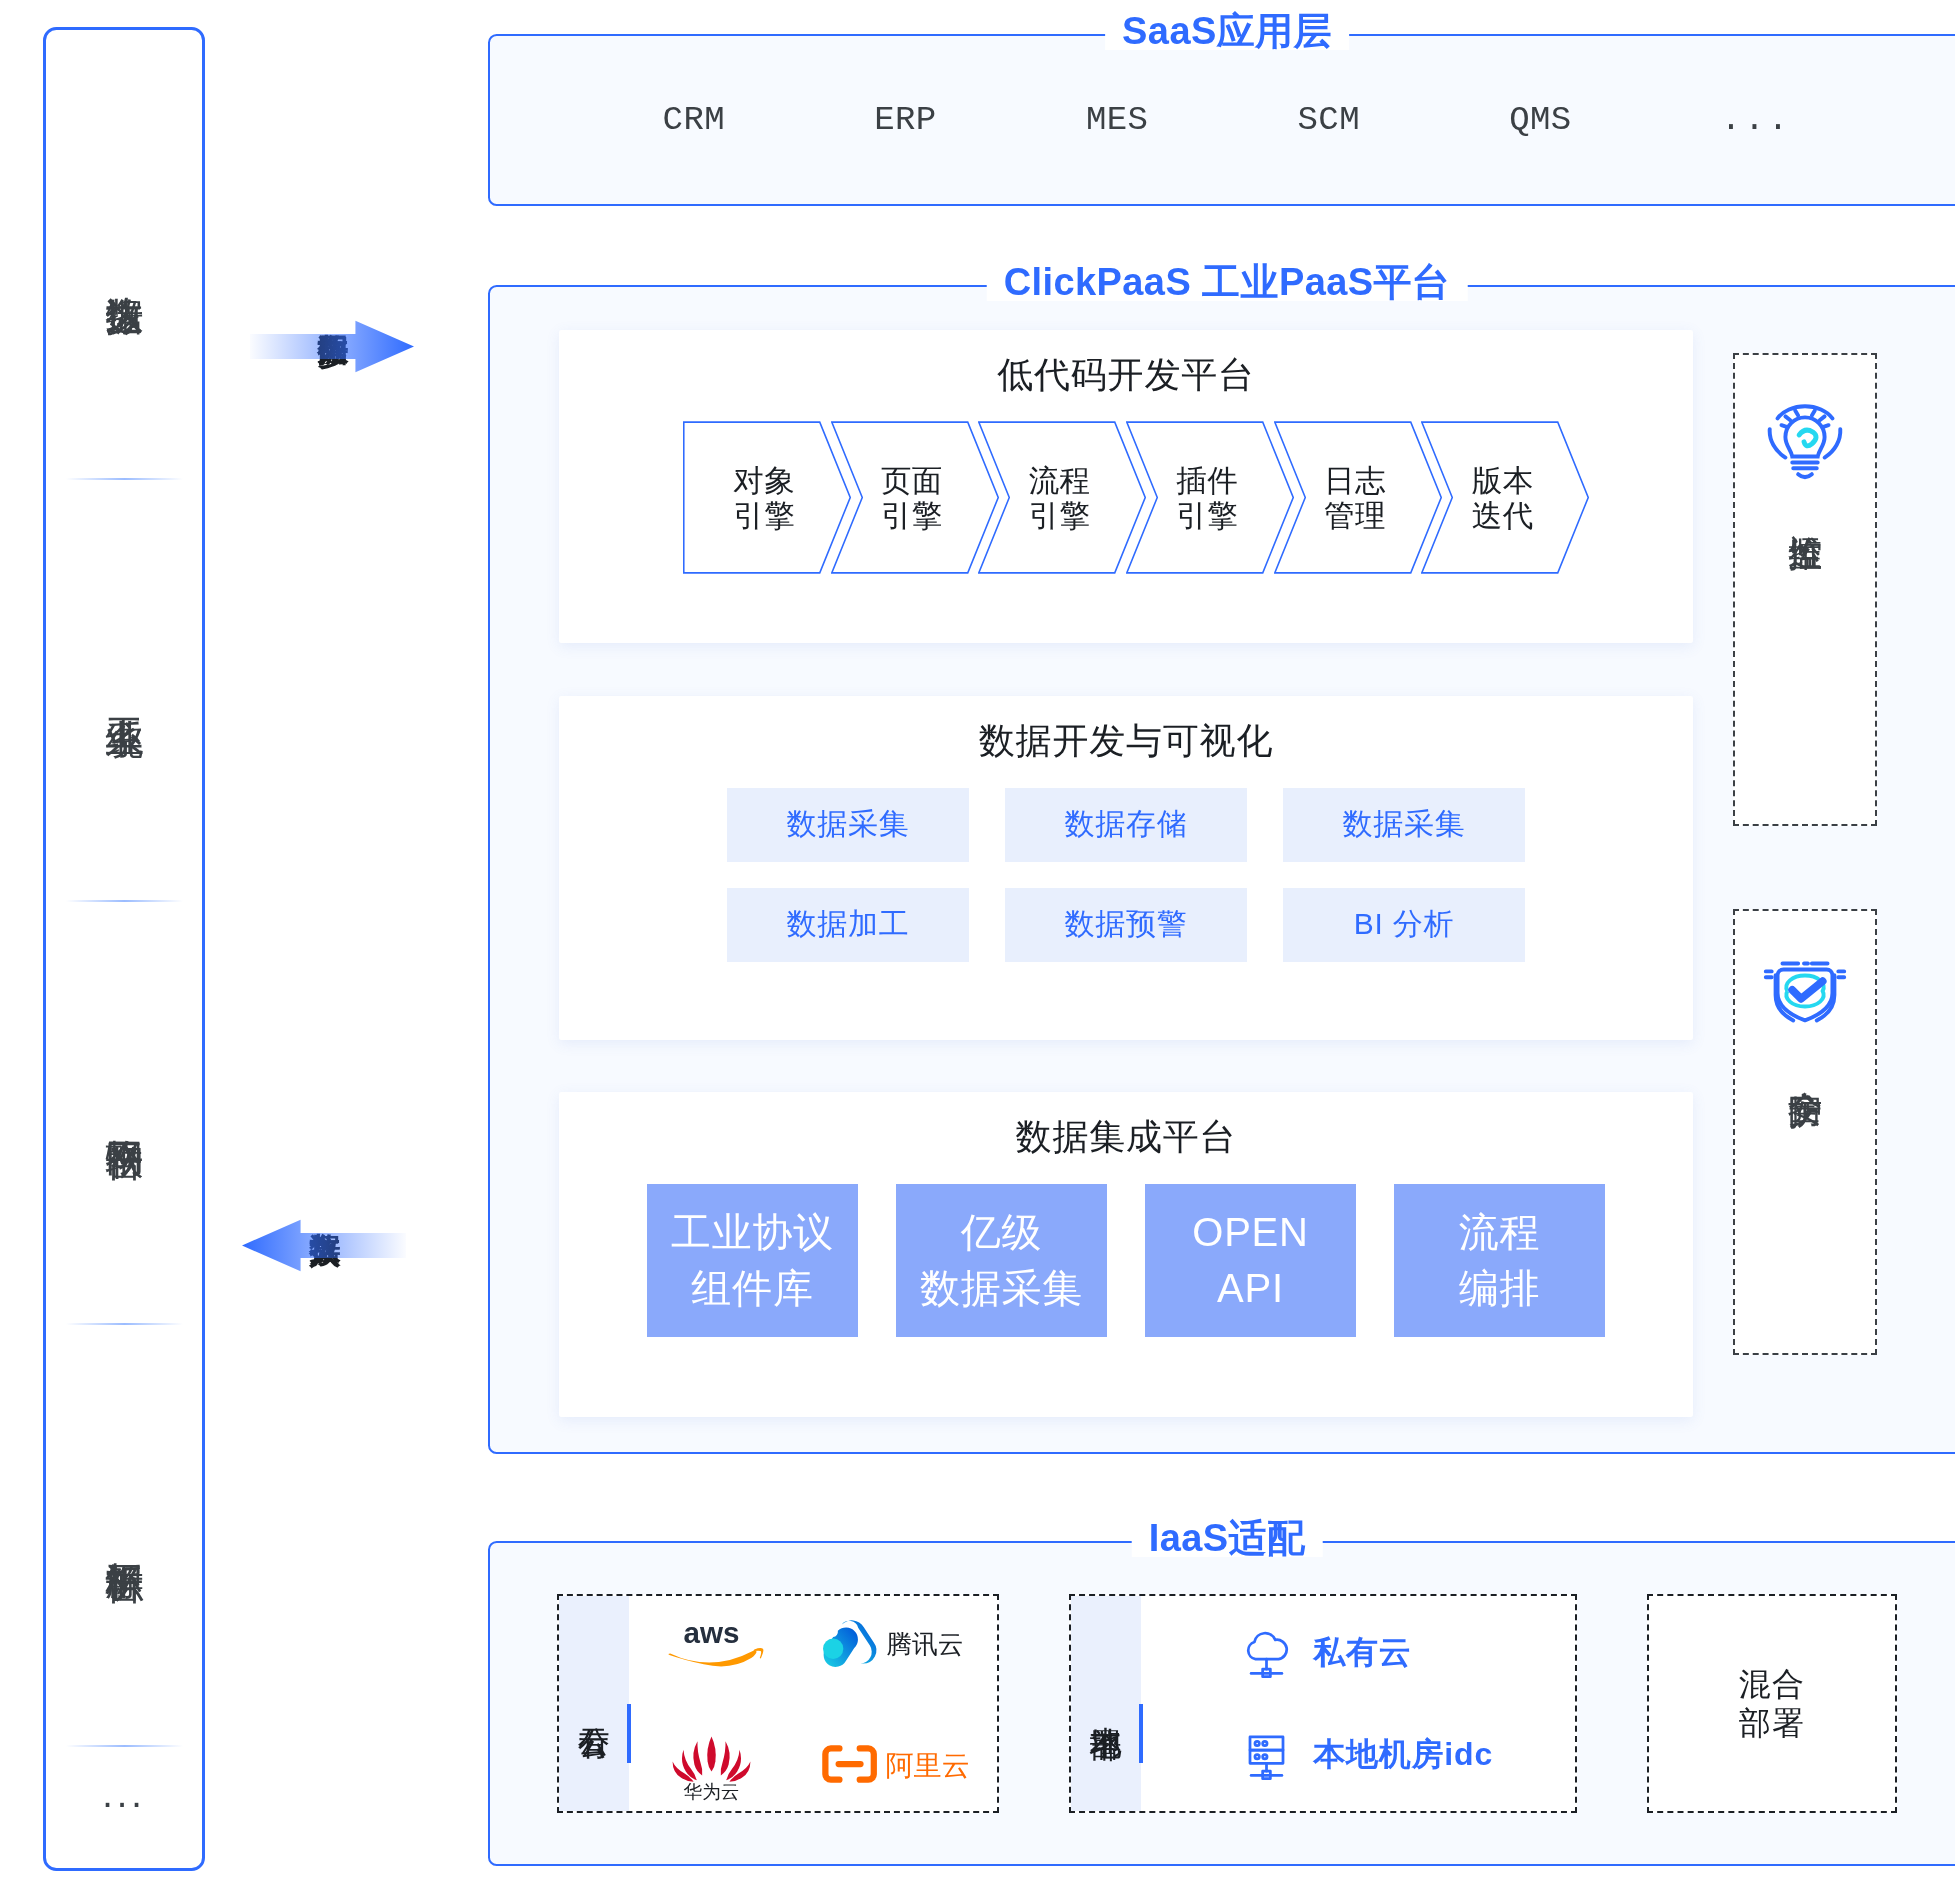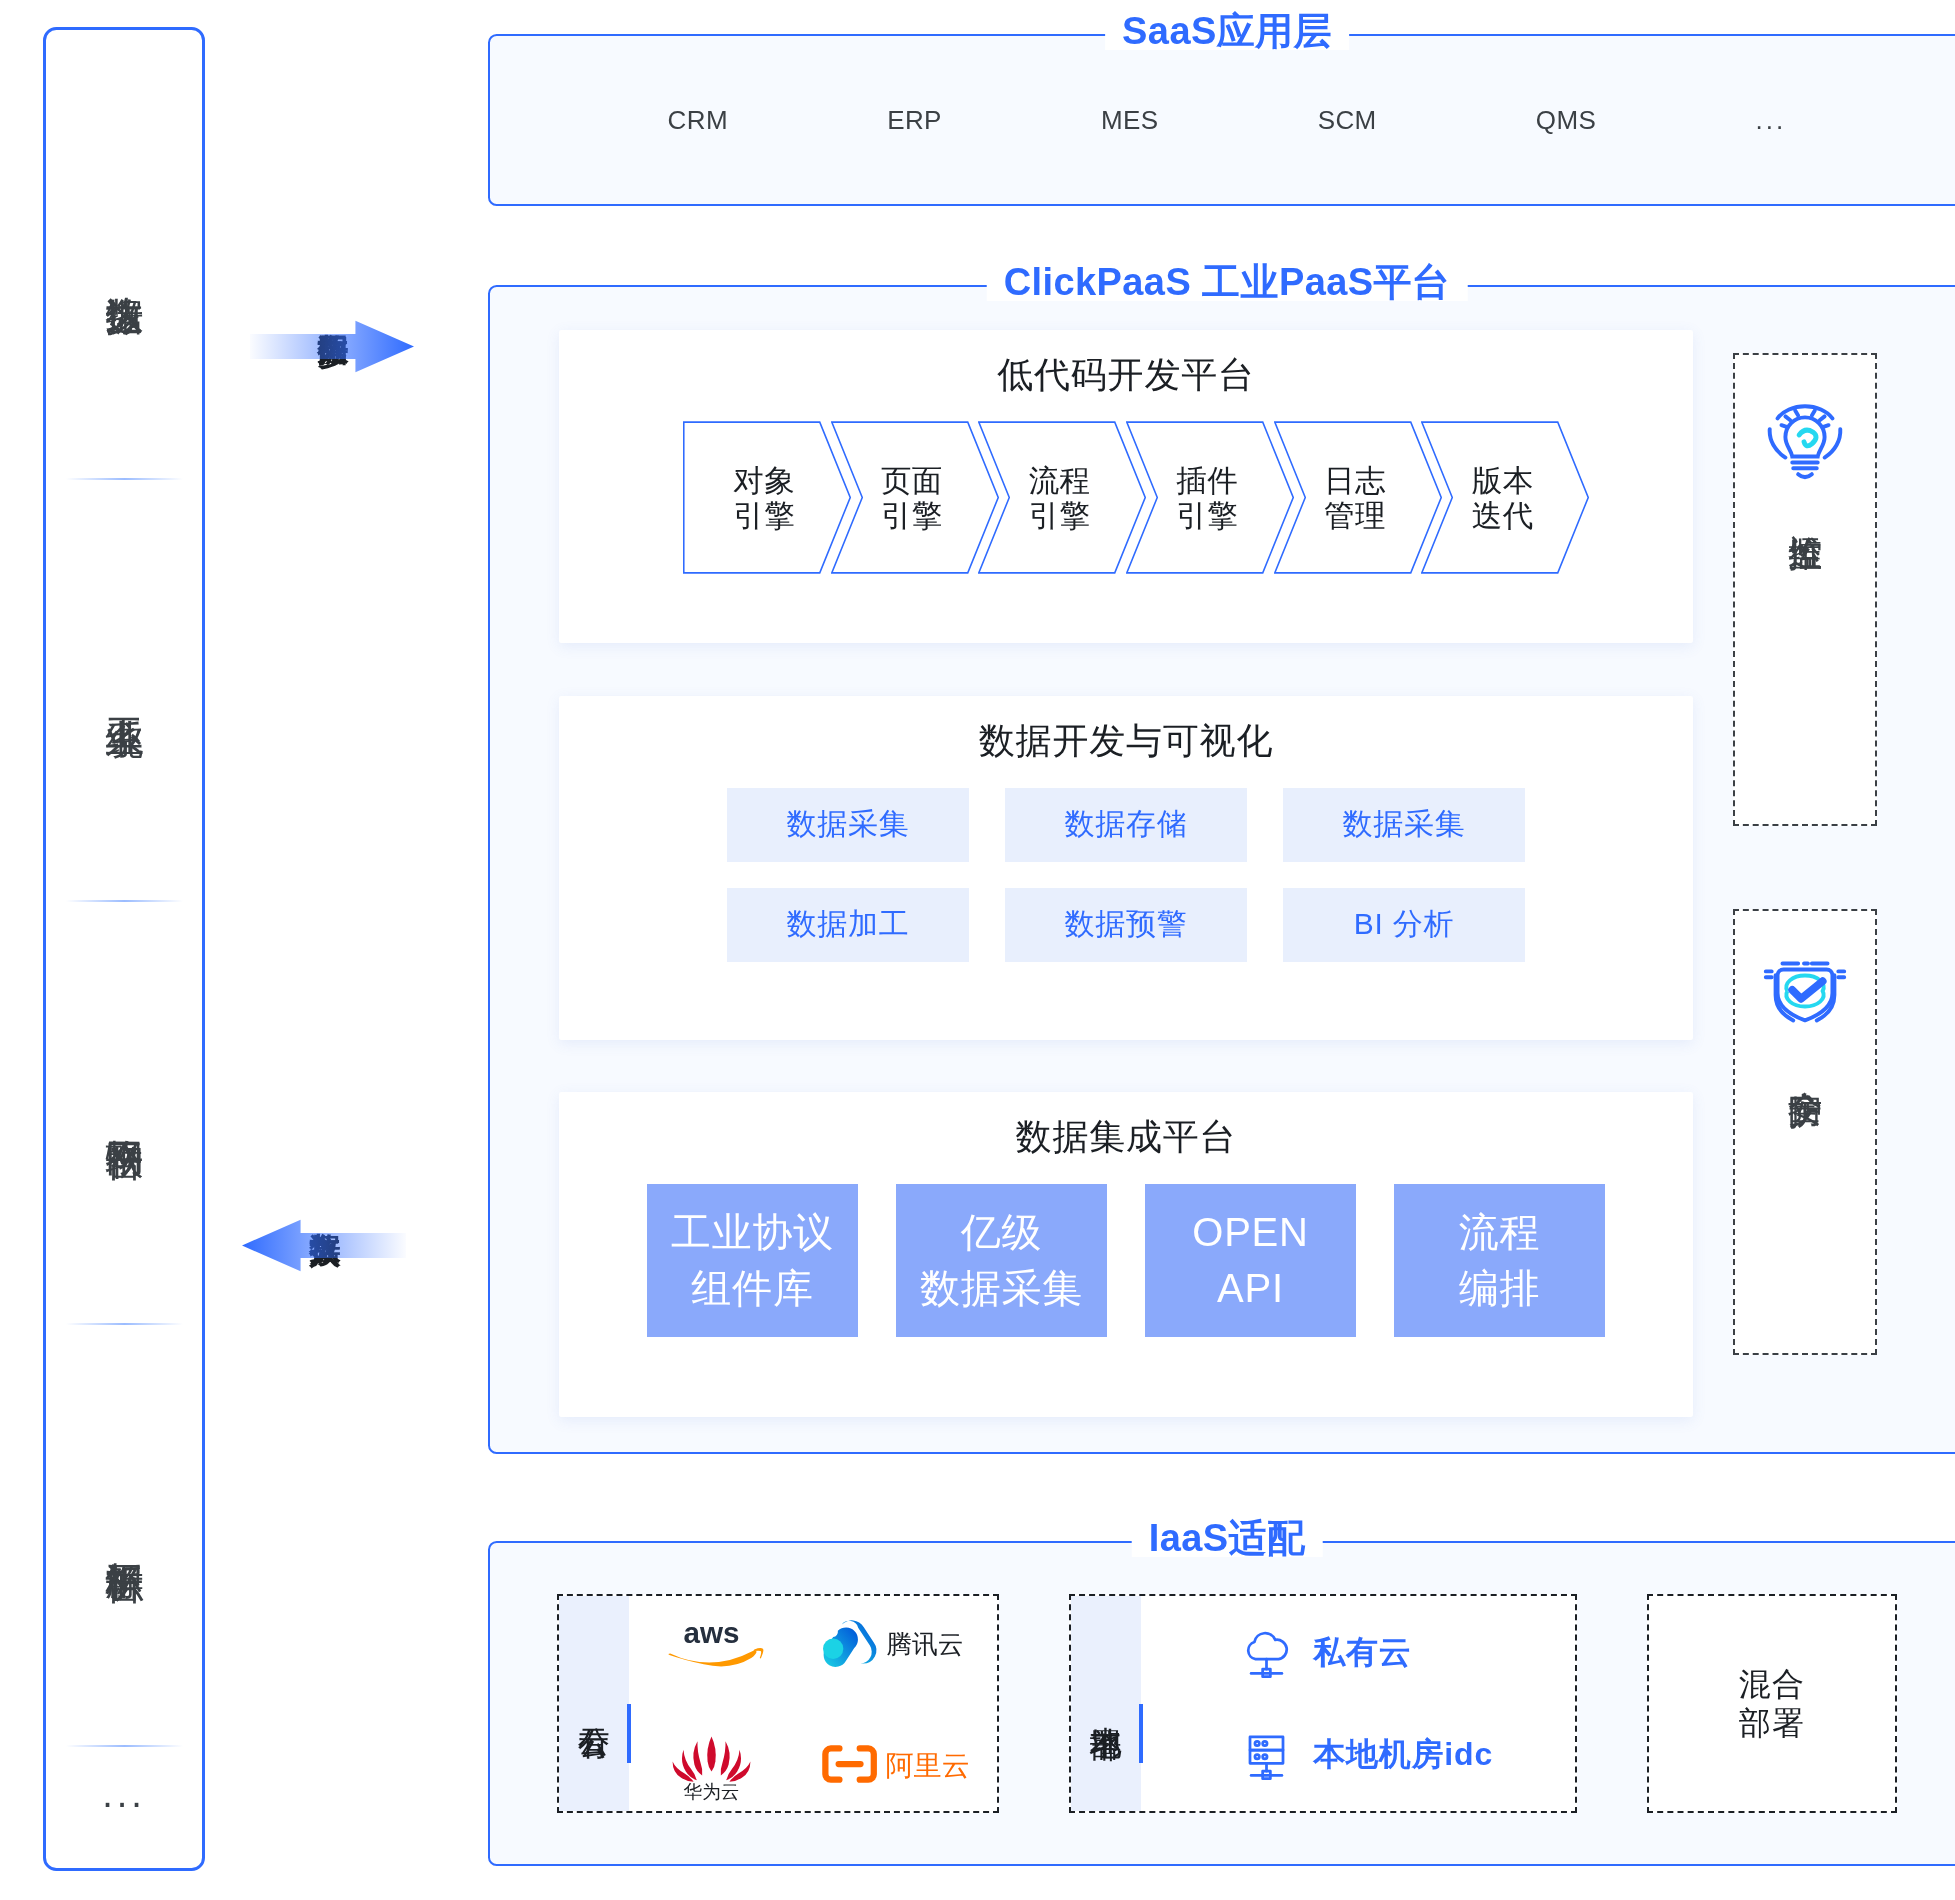--- a/index.html
+++ b/index.html
@@ -59,21 +59,21 @@
     font-size:38px;font-weight:bold;color:#2f6bff;letter-spacing:0.4px;
     white-space:nowrap;line-height:1.0;
   }
 
   
   #saas-panel{left:488px;top:34px;width:1478px;height:172px;}
   .saas-row{
     position:absolute;left:0;top:0;width:100%;height:100%;
     display:flex;align-items:center;justify-content:space-around;padding:0 98px;box-sizing:border-box;
   }
-  .saas-item{font-size:26px;color:#3b4045;letter-spacing:0.4px;}
+  .saas-item{font-size:34px;color:#3b4045;letter-spacing:0.4px;font-family:Liberation Mono, monospace;}
   .saas-item.dots{letter-spacing:3.1px;}
 
   
   #paas-panel{left:488px;top:285px;width:1478px;height:1169px;}
 
   .paas-inner{
     position:absolute;left:69px;top:43px;width:1134px;height:1087px;
     display:flex;flex-direction:column;justify-content:space-between;gap:32px;
   }
   .card{

